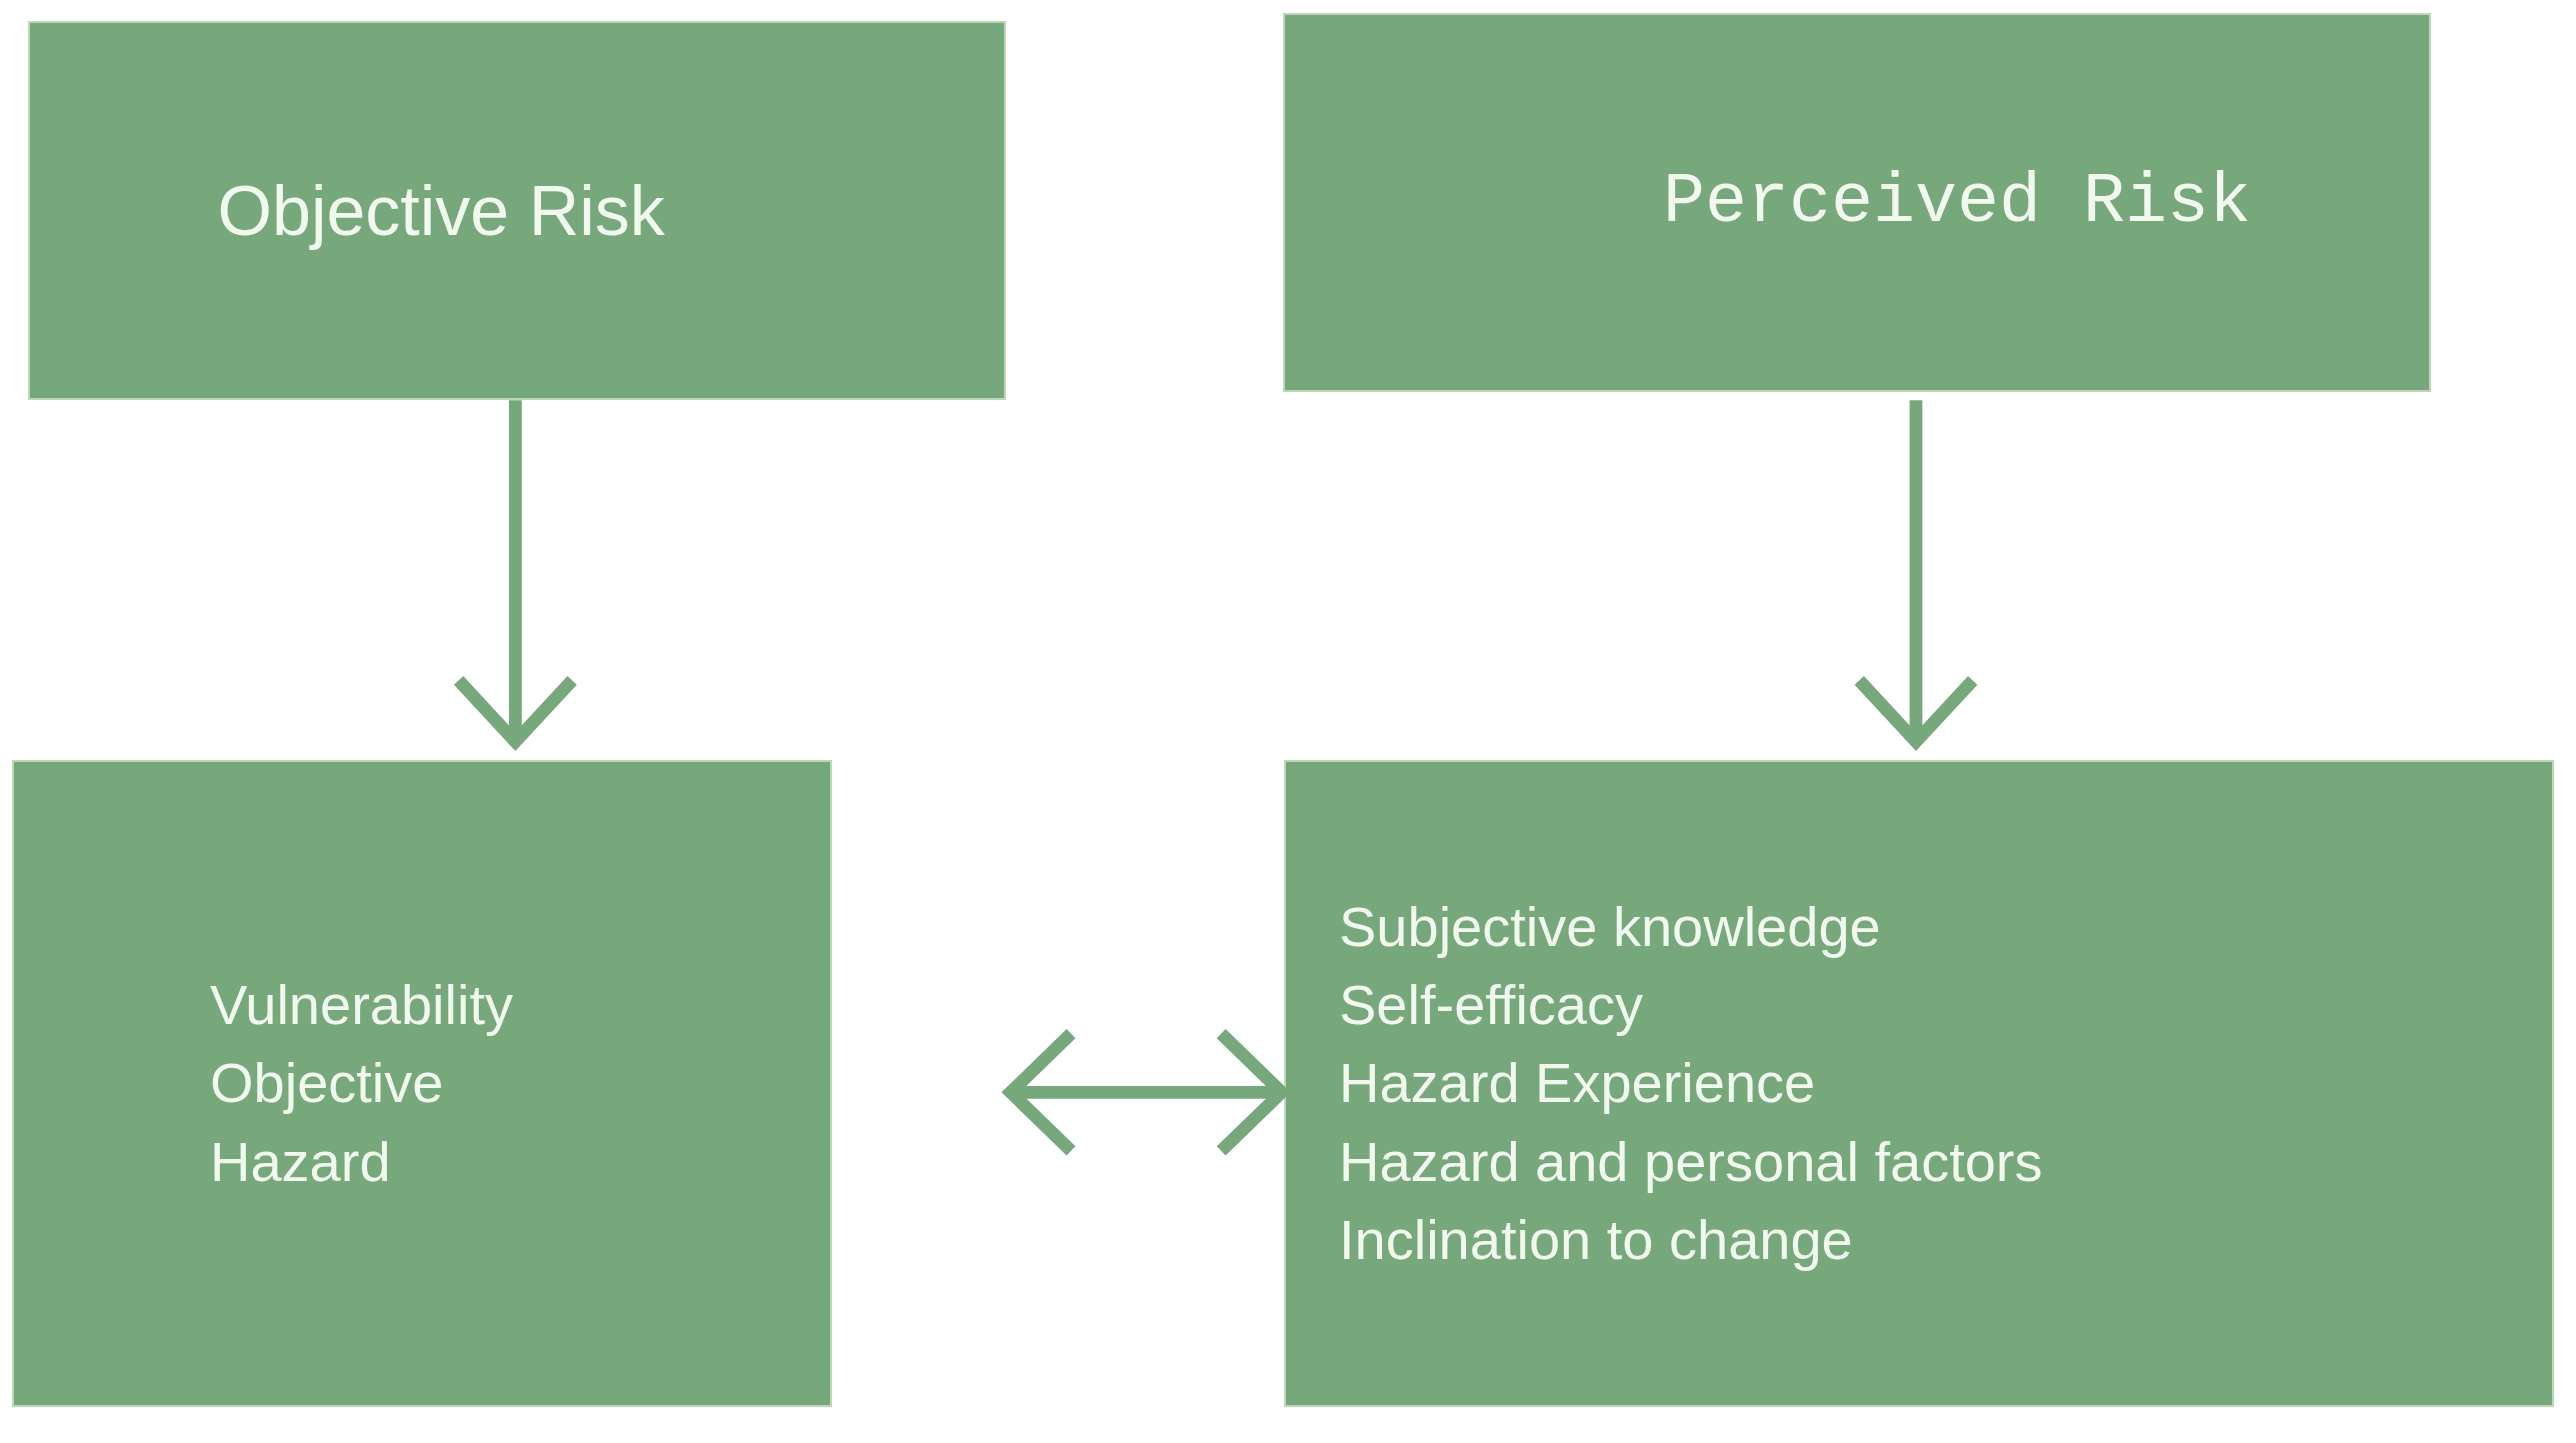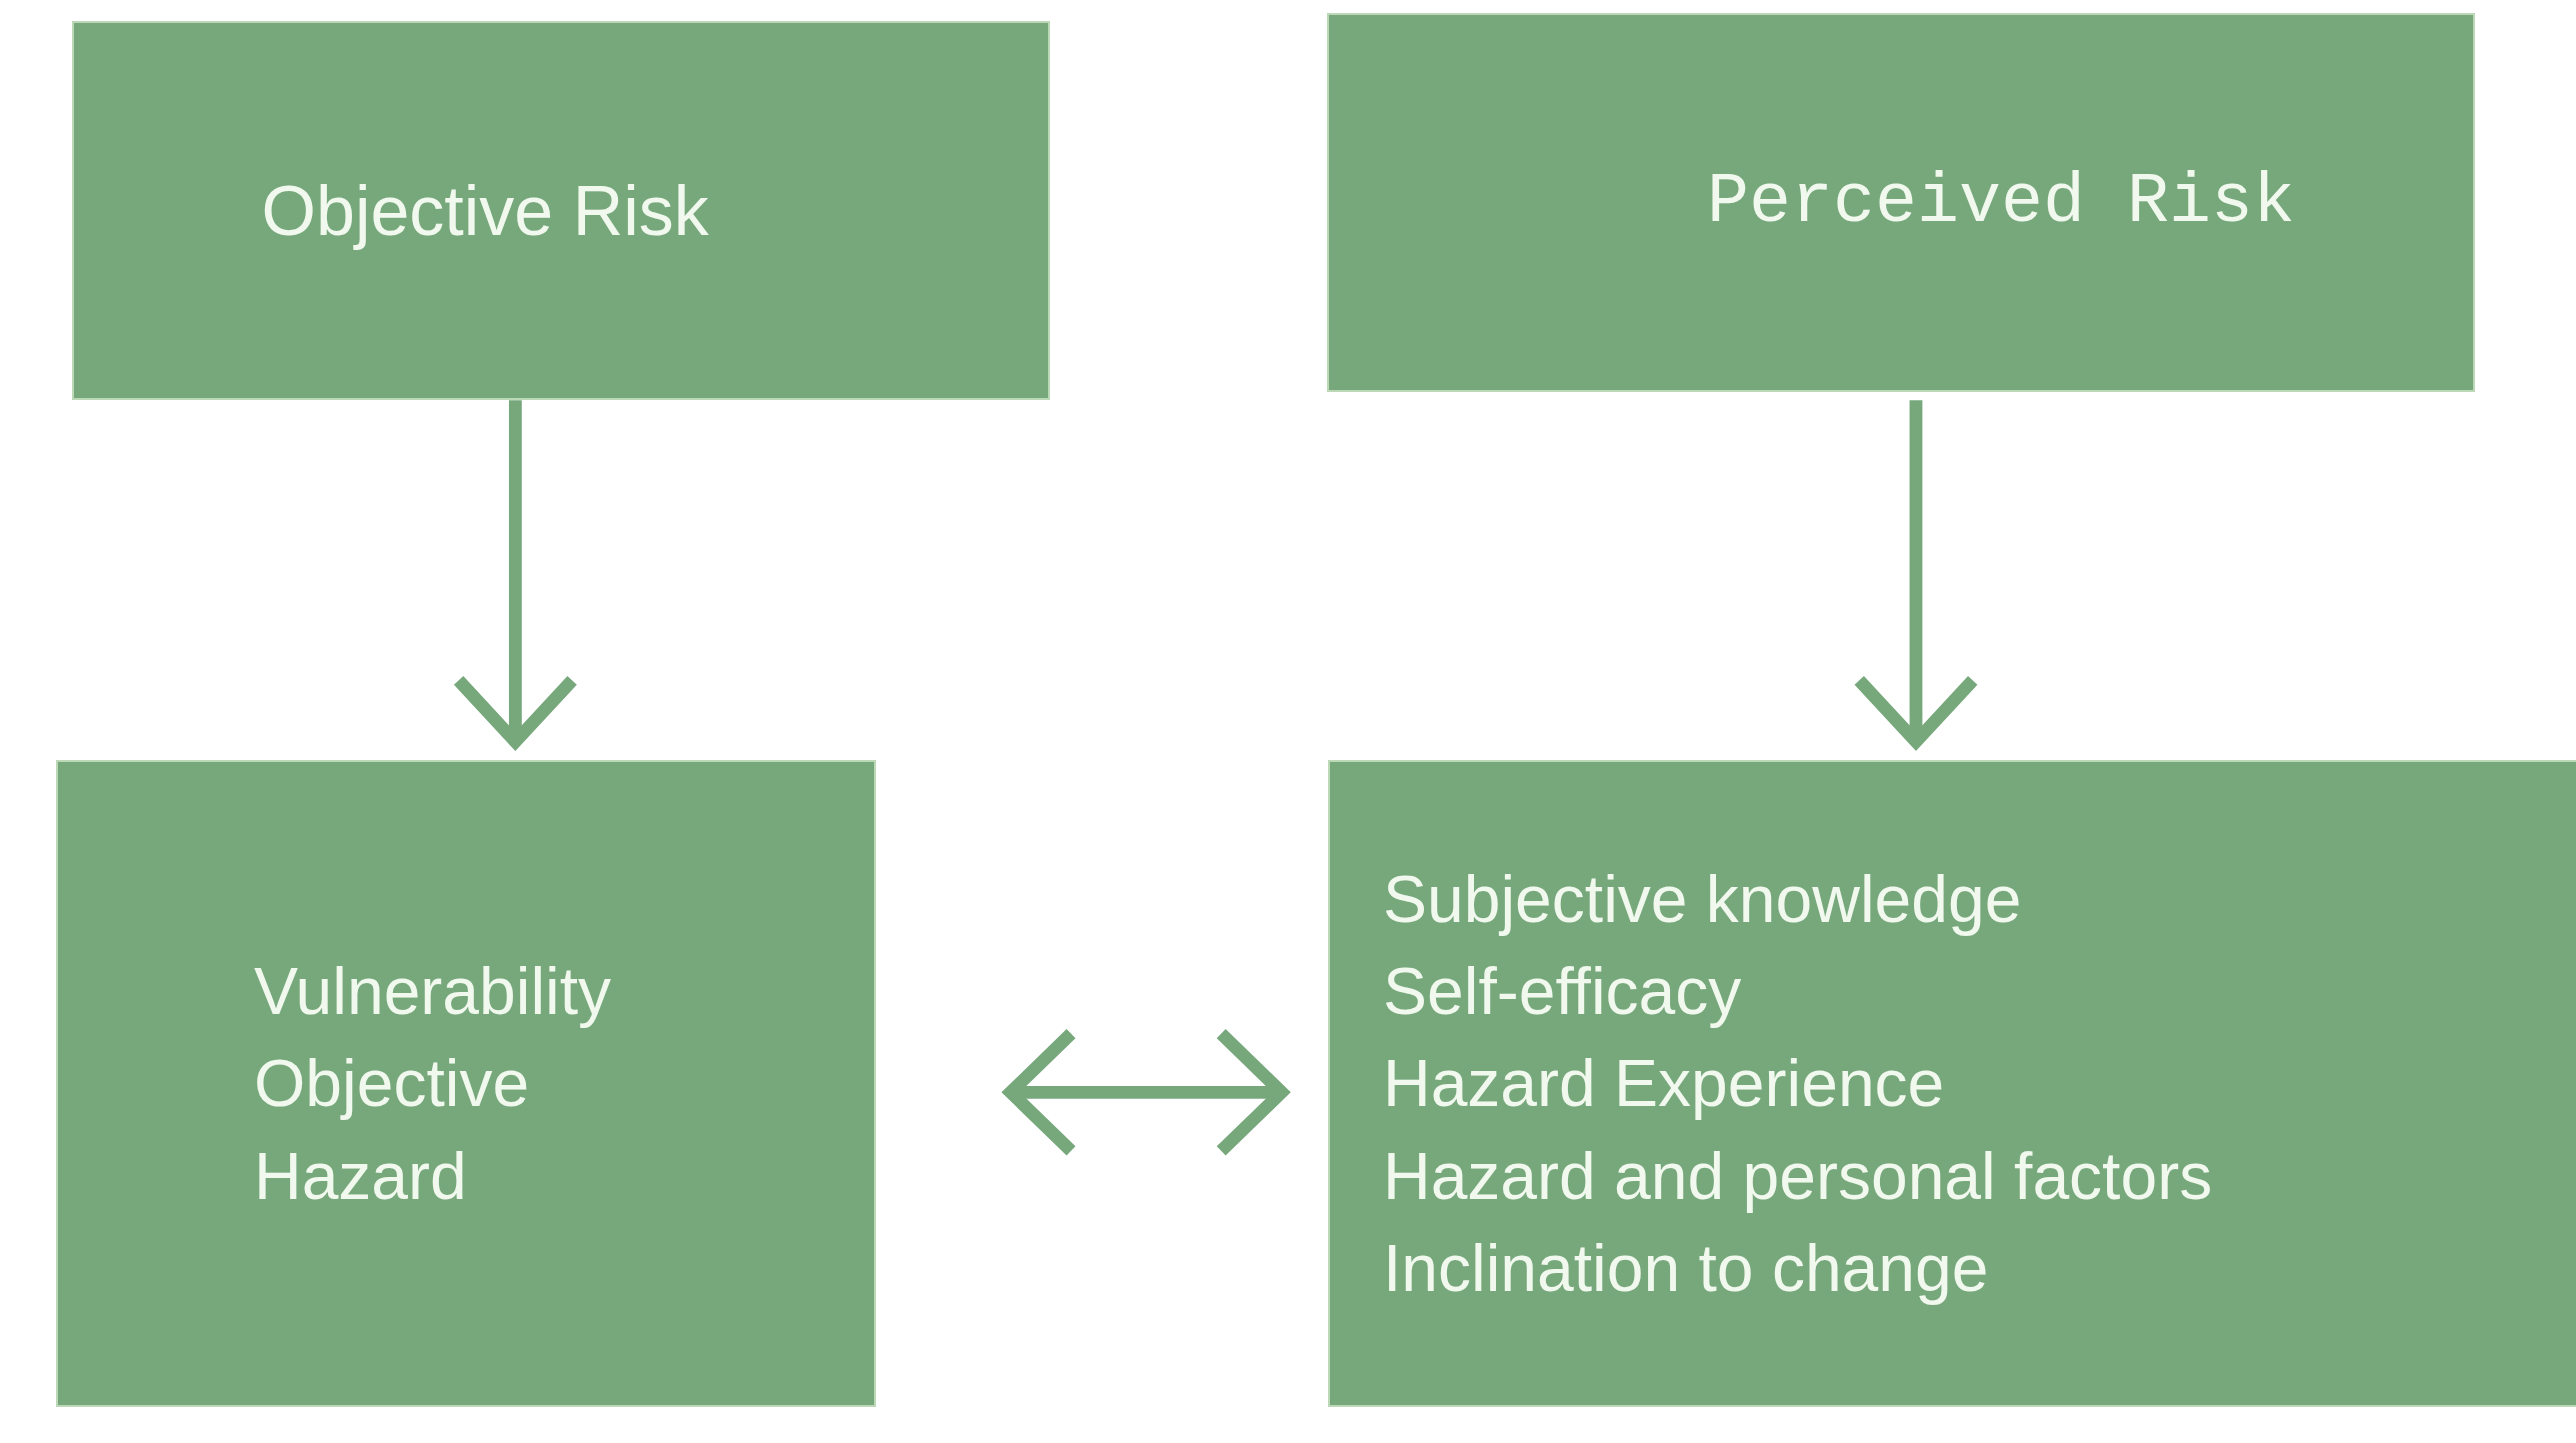--- a/index.html
+++ b/index.html
@@ -18,29 +18,28 @@
   .box {
     position: absolute;
     box-sizing: border-box;
     background: var(--box-fill, #77a87c);
     border: 2.7px solid var(--box-edge, #bdd8b6);
     color: var(--text-color, #f1f8ee);
     display: flex;
     flex-direction: column;
     justify-content: center;
     font-weight: 300;
-    margin-left: 44px;
   }
   .box-title {
     font-size: 70px;
     line-height: 1.2;
     white-space: nowrap;
   }
   .box-line {
-    font-size: 66px;
+    font-size: 56px;
     line-height: 1.4;
     white-space: nowrap;
   }
   #box-objective-risk {
     left: 27.5px; top: 21px;
     width: 978px; height: 379px;
     padding-left: 188px;
   }
   #box-perceived-risk {
     left: 1283px; top: 13px;

